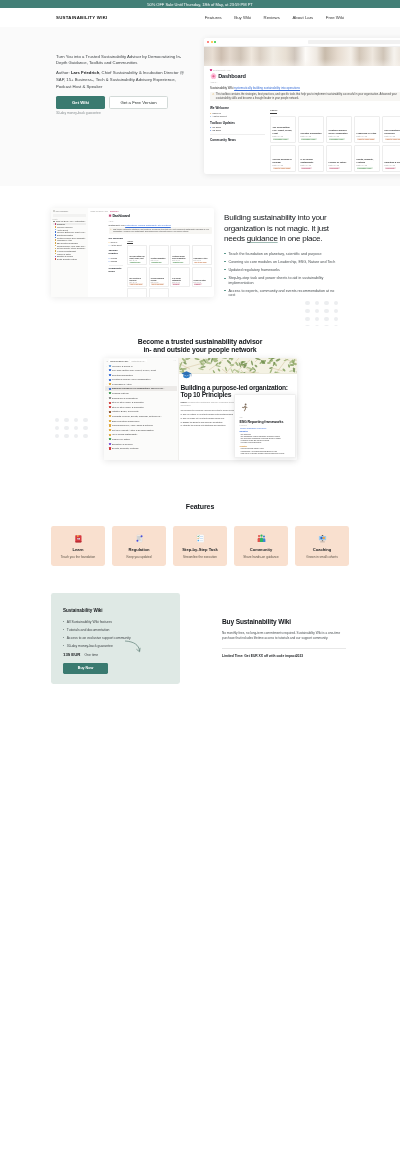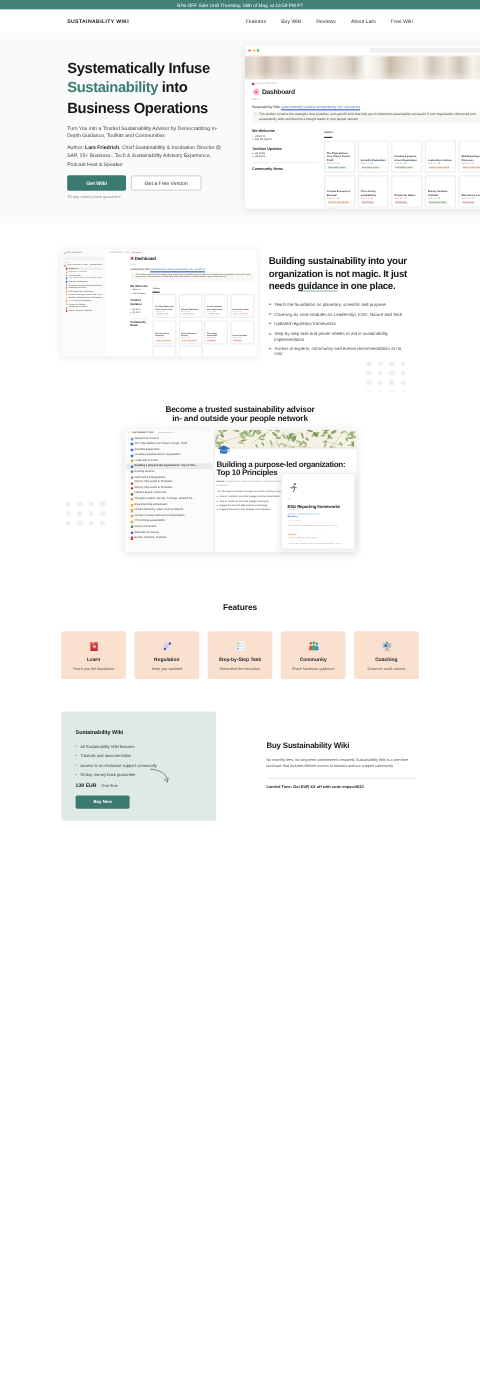--- a/index.html
+++ b/index.html
@@ -70,21 +70,21 @@
 .nrow { display:flex; align-items:center; gap:.8px; font-size:1.7px; color:#3b3b38; padding:.35px 0; }
 .nrow .sq { width:1.6px; height:1.6px; border-radius:.3px; flex:none; }
 .nrow.active { background:#ededec; border-radius:.4px; }
 .nmain { flex:1; padding:2px 2.5px; overflow:hidden; }
 .nbody { padding-left:18px; }
 .ntop { display:flex; align-items:center; gap:2px; font-size:1.7px; color:#9a9a98; }
 
 
 .sec2 { position:relative; height:140px; background:#fff; }
 .s2-copy { position:absolute; left:224px; top:27px; width:130px; }
-.h2 { font-size:8.1px; font-weight:700; line-height:10.7px; letter-spacing:-.25px; color:#15181c; width:122px; }
+.h2 { font-size:8.1px; font-weight:400; line-height:10.7px; letter-spacing:-.25px; color:#15181c; width:122px; }
 .h2 u { text-decoration-color:#9fbab3; text-underline-offset:1px; }
 .s2-list { margin-top:6.5px; }
 .s2-list li { list-style:none; font-size:3.7px; line-height:4.7px; color:#4a5053; margin-bottom:3.4px; padding-left:4.5px; position:relative; width:118px; }
 .s2-list li:before { content:''; position:absolute; left:0; top:1.7px; width:1.9px; height:.8px; background:#5e9a8e; }
 
 
 .sec3 { position:relative; height:160px; background:#fff; }
 .h2c { text-align:center; font-size:6.9px; font-weight:700; line-height:8.4px; letter-spacing:-.15px; color:#15181c; padding-top:12px; }
 .w3 { position:absolute; left:104px; top:32px; width:193px; height:102px; background:#fff; border-radius:1.6px; box-shadow:0 1px 7px rgba(0,0,0,.11); overflow:hidden; display:flex; }
 .w3-side { width:75px; background:#fbfbfa; border-right:.4px solid #f0efed; padding:0 1.4px 1.4px; }
@@ -149,25 +149,20 @@
     <a>Features</a>
     <a>Buy Wiki</a>
     <a>Reviews</a>
     <a>About Lars</a>
     <a>Free Wiki</a>
   </div>
 </div>
 
 <div class="hero">
   <div class="hero-copy">
-    <div class="h1">
-      <span>Systematically Infuse</span><br>
-      <span class="gr">Sustainability</span><span> into</span><br>
-      <span>Business Operations</span>
-    </div>
     <div class="hero-sub">Turn You into a Trusted Sustainability Advisor by Democratizing In-Depth Guidance, Toolkits and Communities</div>
     <div class="hero-author"><span>Author: </span><b>Lars Friedrich</b><span>, Chief Sustainability &amp; Incubation Director @ SAP, 15+ Business-, Tech &amp; Sustainability Advisory Experience, Podcast Host &amp; Speaker</span></div>
     <div class="hero-btns">
       <div class="btn btn-primary">Get Wiki</div>
       <div class="btn btn-outline">Get a Free Version</div>
     </div>
     <div class="guarantee">30-day money-back guarantee</div>
   </div>
 
   <div class="win" style="left:204px; top:11px; width:216px; height:136px;">

